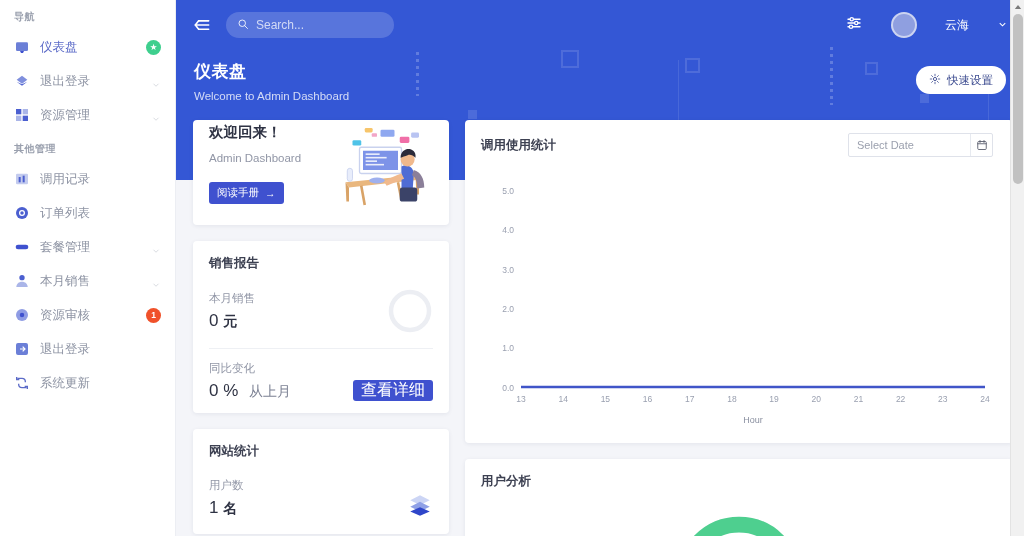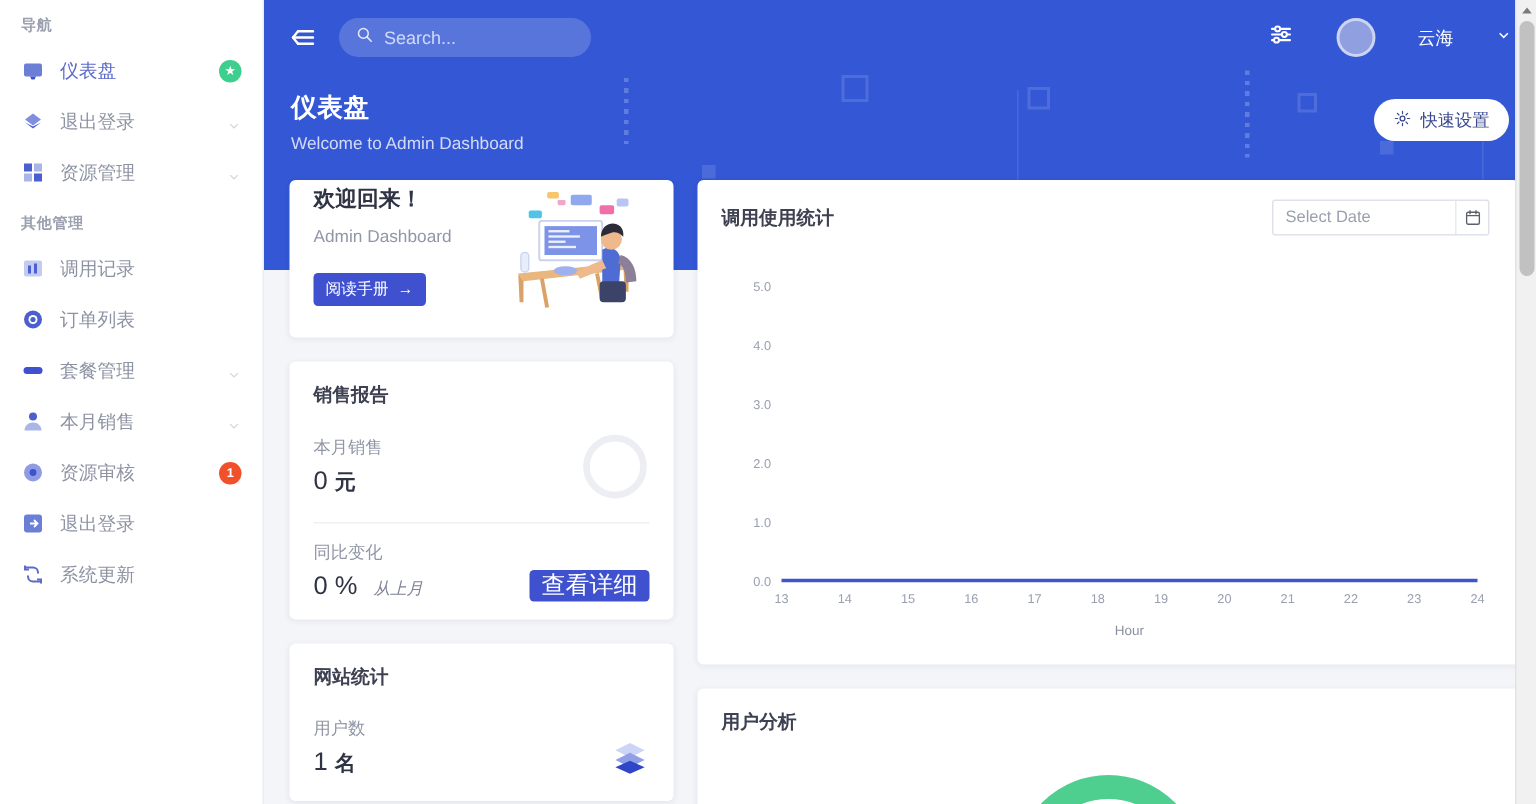--- a/index.html
+++ b/index.html
@@ -131,21 +131,21 @@
   .metric-value { font-size: 17px; color: #2f3344; margin-top: 5px; font-weight: normal; }
   .metric-value b { font-weight: bold; font-size: 14px; }
   .ring { margin-left:auto; width: 46px; height: 46px; }
   .hr { height:1px; background:#eef0f4; margin: 14px 0 12px 0; }
   .sales-foot { display:flex; align-items:flex-end; }
   .detail-btn {
     margin-left:auto; background:#3f51cf; color:#fff; border:none; border-radius:3px;
     height: 21px; padding: 0 8px; font-size:16px; cursor:pointer;
     font-family: "Liberation Sans", sans-serif;
   }
-  .sub-note { font-size: 11px; color: #7d8294; margin-left: 6px; font-style: italic; }
+  .sub-note { font-size: 14px; color: #7d8294; margin-left: 6px; }
 
   
   .chart-card { padding: 13px 20px 10px 16px; }
   .chart-head { display:flex; align-items:center; }
   .date-picker {
     margin-left:auto; width: 145px; height: 24px; border: 1px solid #dfe2ea;
     border-radius: 2px; display:flex; align-items:center;
   }
   .date-picker input {
     border:none; outline:none; background:transparent; font-size: 11px;

